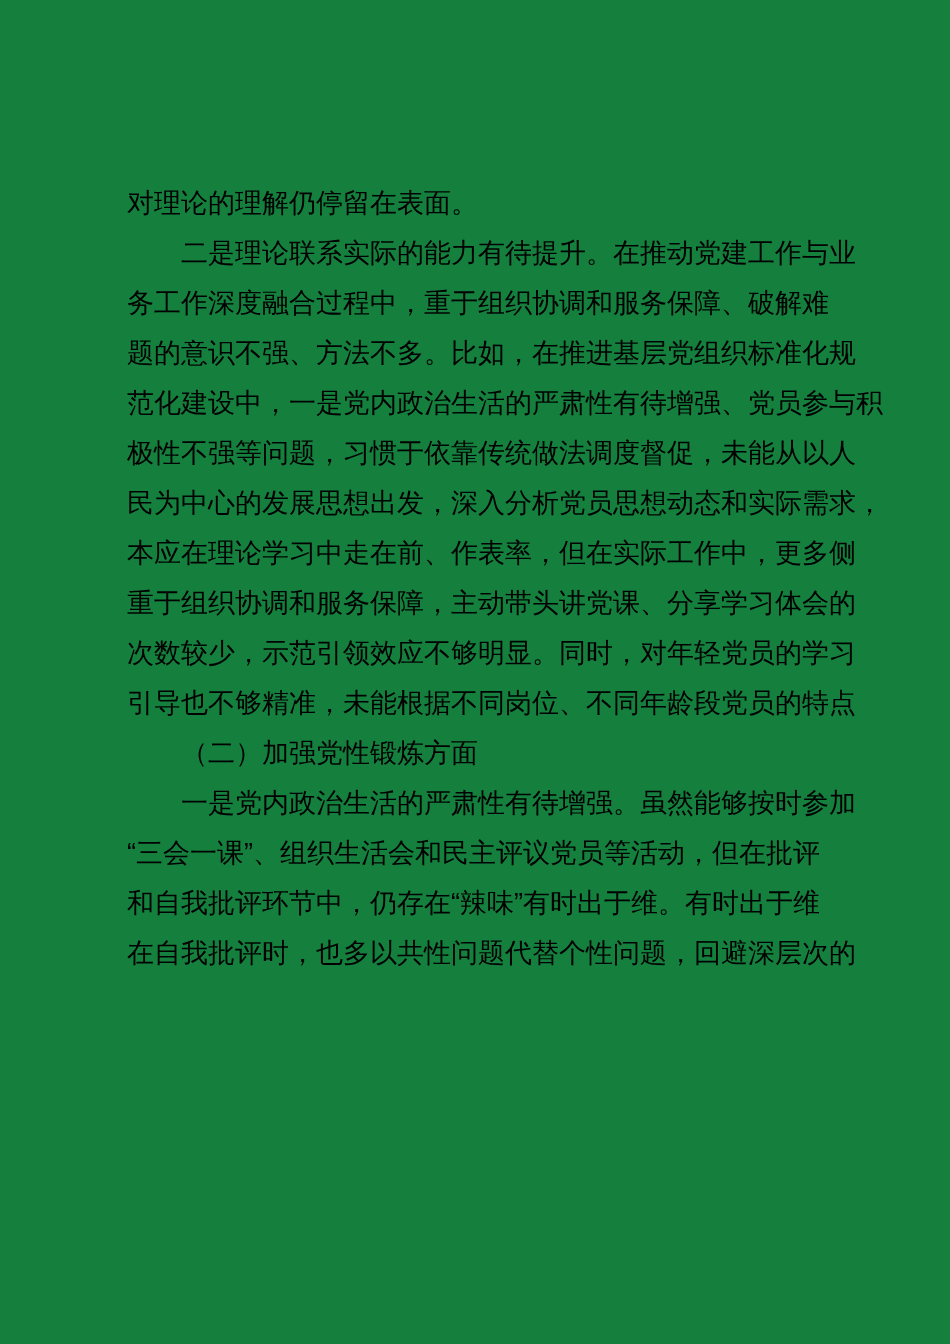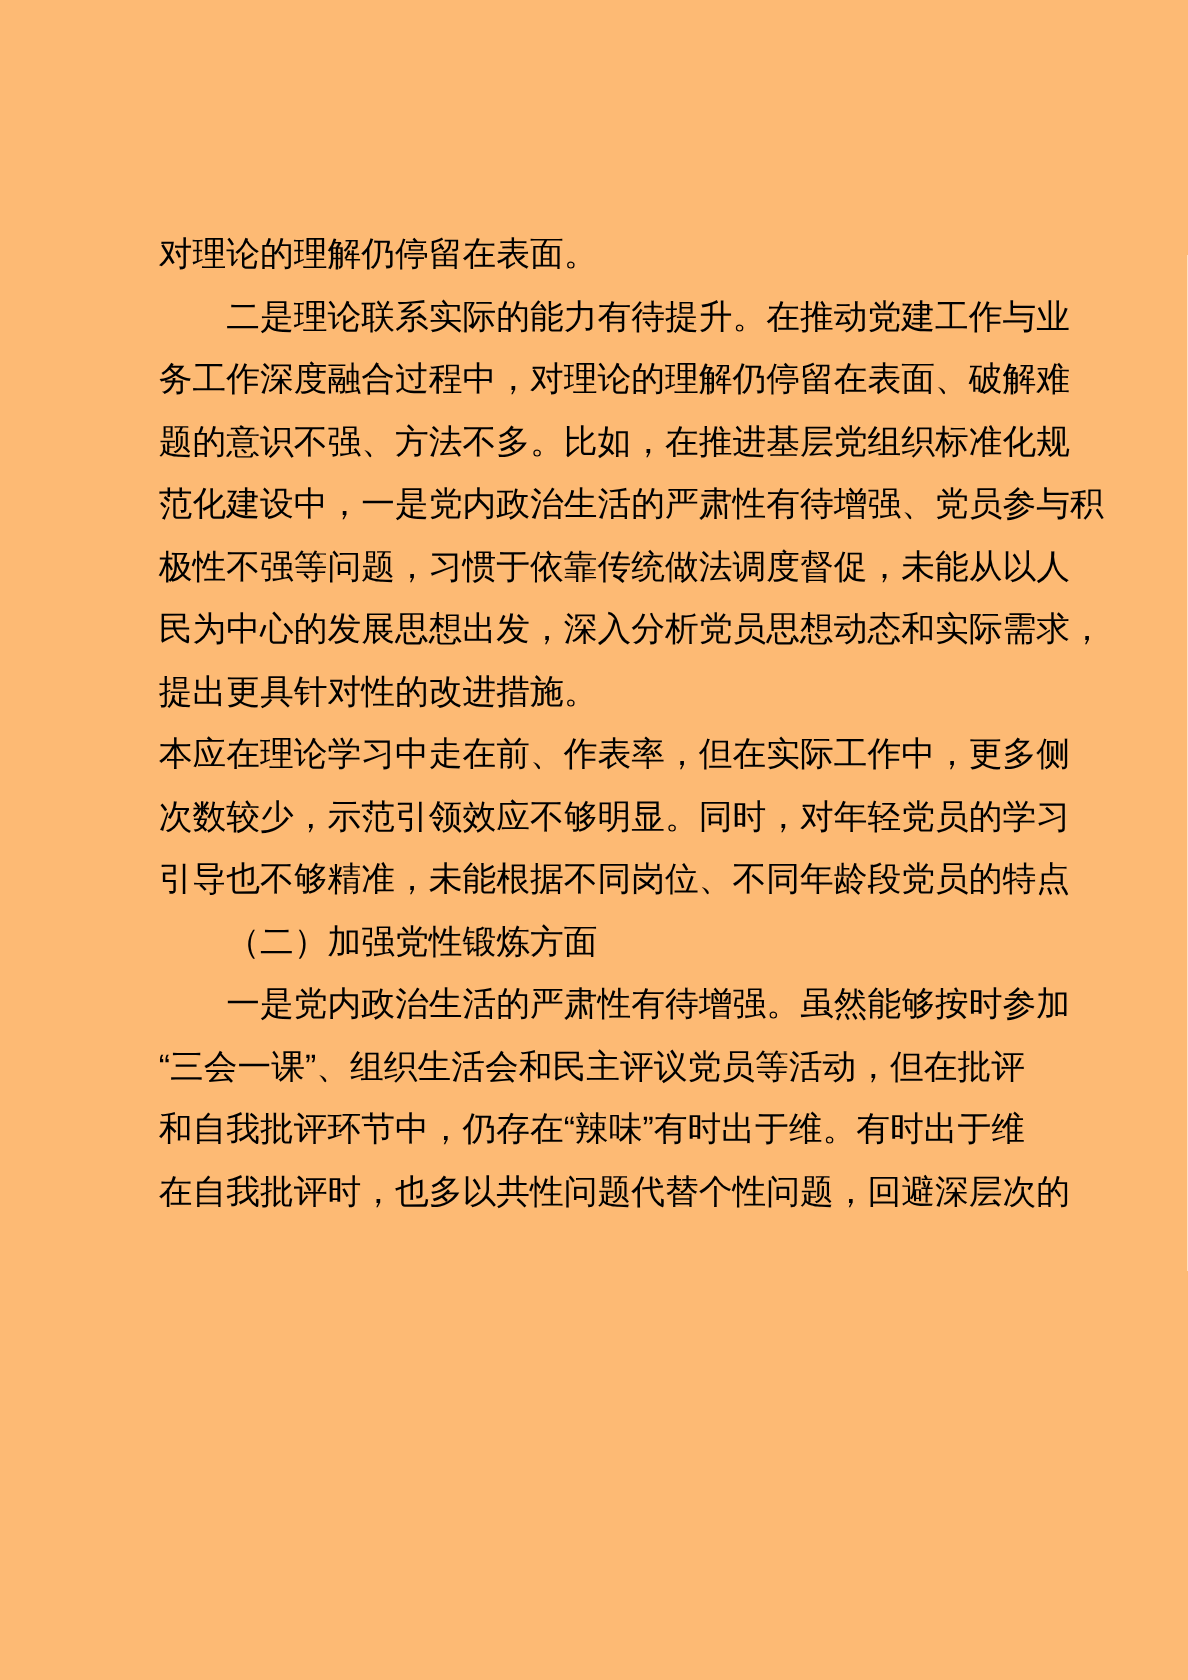--- a/index.html
+++ b/index.html
@@ -4,21 +4,21 @@
 <style>
   html, body {
     margin: 0;
     padding: 0;
     background: #ffffff;
   }
   .page {
     position: relative;
     width: 950px;
     height: 1344px;
-    background: #fdba74;
+    background: #15803d;
     overflow: hidden;
     font-family: "Liberation Sans", sans-serif;
   }
   .textblock {
     position: absolute;
     left: 127px;
     top: 178px;
     width: 760px;
   }
   .line {
@@ -31,27 +31,27 @@
     font-kerning: none;
   }
 </style>
 </head>
 <body>
 
 <div class="page">
   <div class="textblock">
     <div class="line">对理论的理解仍停留在表面。</div>
     <div class="line">　　二是理论联系实际的能力有待提升。在推动党建工作与业</div>
-    <div class="line">务工作深度融合过程中，对理论的理解仍停留在表面、破解难</div>
+    <div class="line">务工作深度融合过程中，重于组织协调和服务保障、破解难</div>
     <div class="line">题的意识不强、方法不多。比如，在推进基层党组织标准化规</div>
     <div class="line">范化建设中，一是党内政治生活的严肃性有待增强、党员参与积</div>
     <div class="line">极性不强等问题，习惯于依靠传统做法调度督促，未能从以人</div>
     <div class="line">民为中心的发展思想出发，深入分析党员思想动态和实际需求，</div>
-    <div class="line">提出更具针对性的改进措施。</div>
     <div class="line">本应在理论学习中走在前、作表率，但在实际工作中，更多侧</div>
+    <div class="line">重于组织协调和服务保障，主动带头讲党课、分享学习体会的</div>
     <div class="line">次数较少，示范引领效应不够明显。同时，对年轻党员的学习</div>
     <div class="line">引导也不够精准，未能根据不同岗位、不同年龄段党员的特点</div>
     <div class="line">　　（二）加强党性锻炼方面</div>
     <div class="line">　　一是党内政治生活的严肃性有待增强。虽然能够按时参加</div>
     <div class="line">“三会一课”、组织生活会和民主评议党员等活动，但在批评</div>
     <div class="line">和自我批评环节中，仍存在“辣味”有时出于维。有时出于维</div>
     <div class="line">在自我批评时，也多以共性问题代替个性问题，回避深层次的</div>
   </div>
 </div>
 

